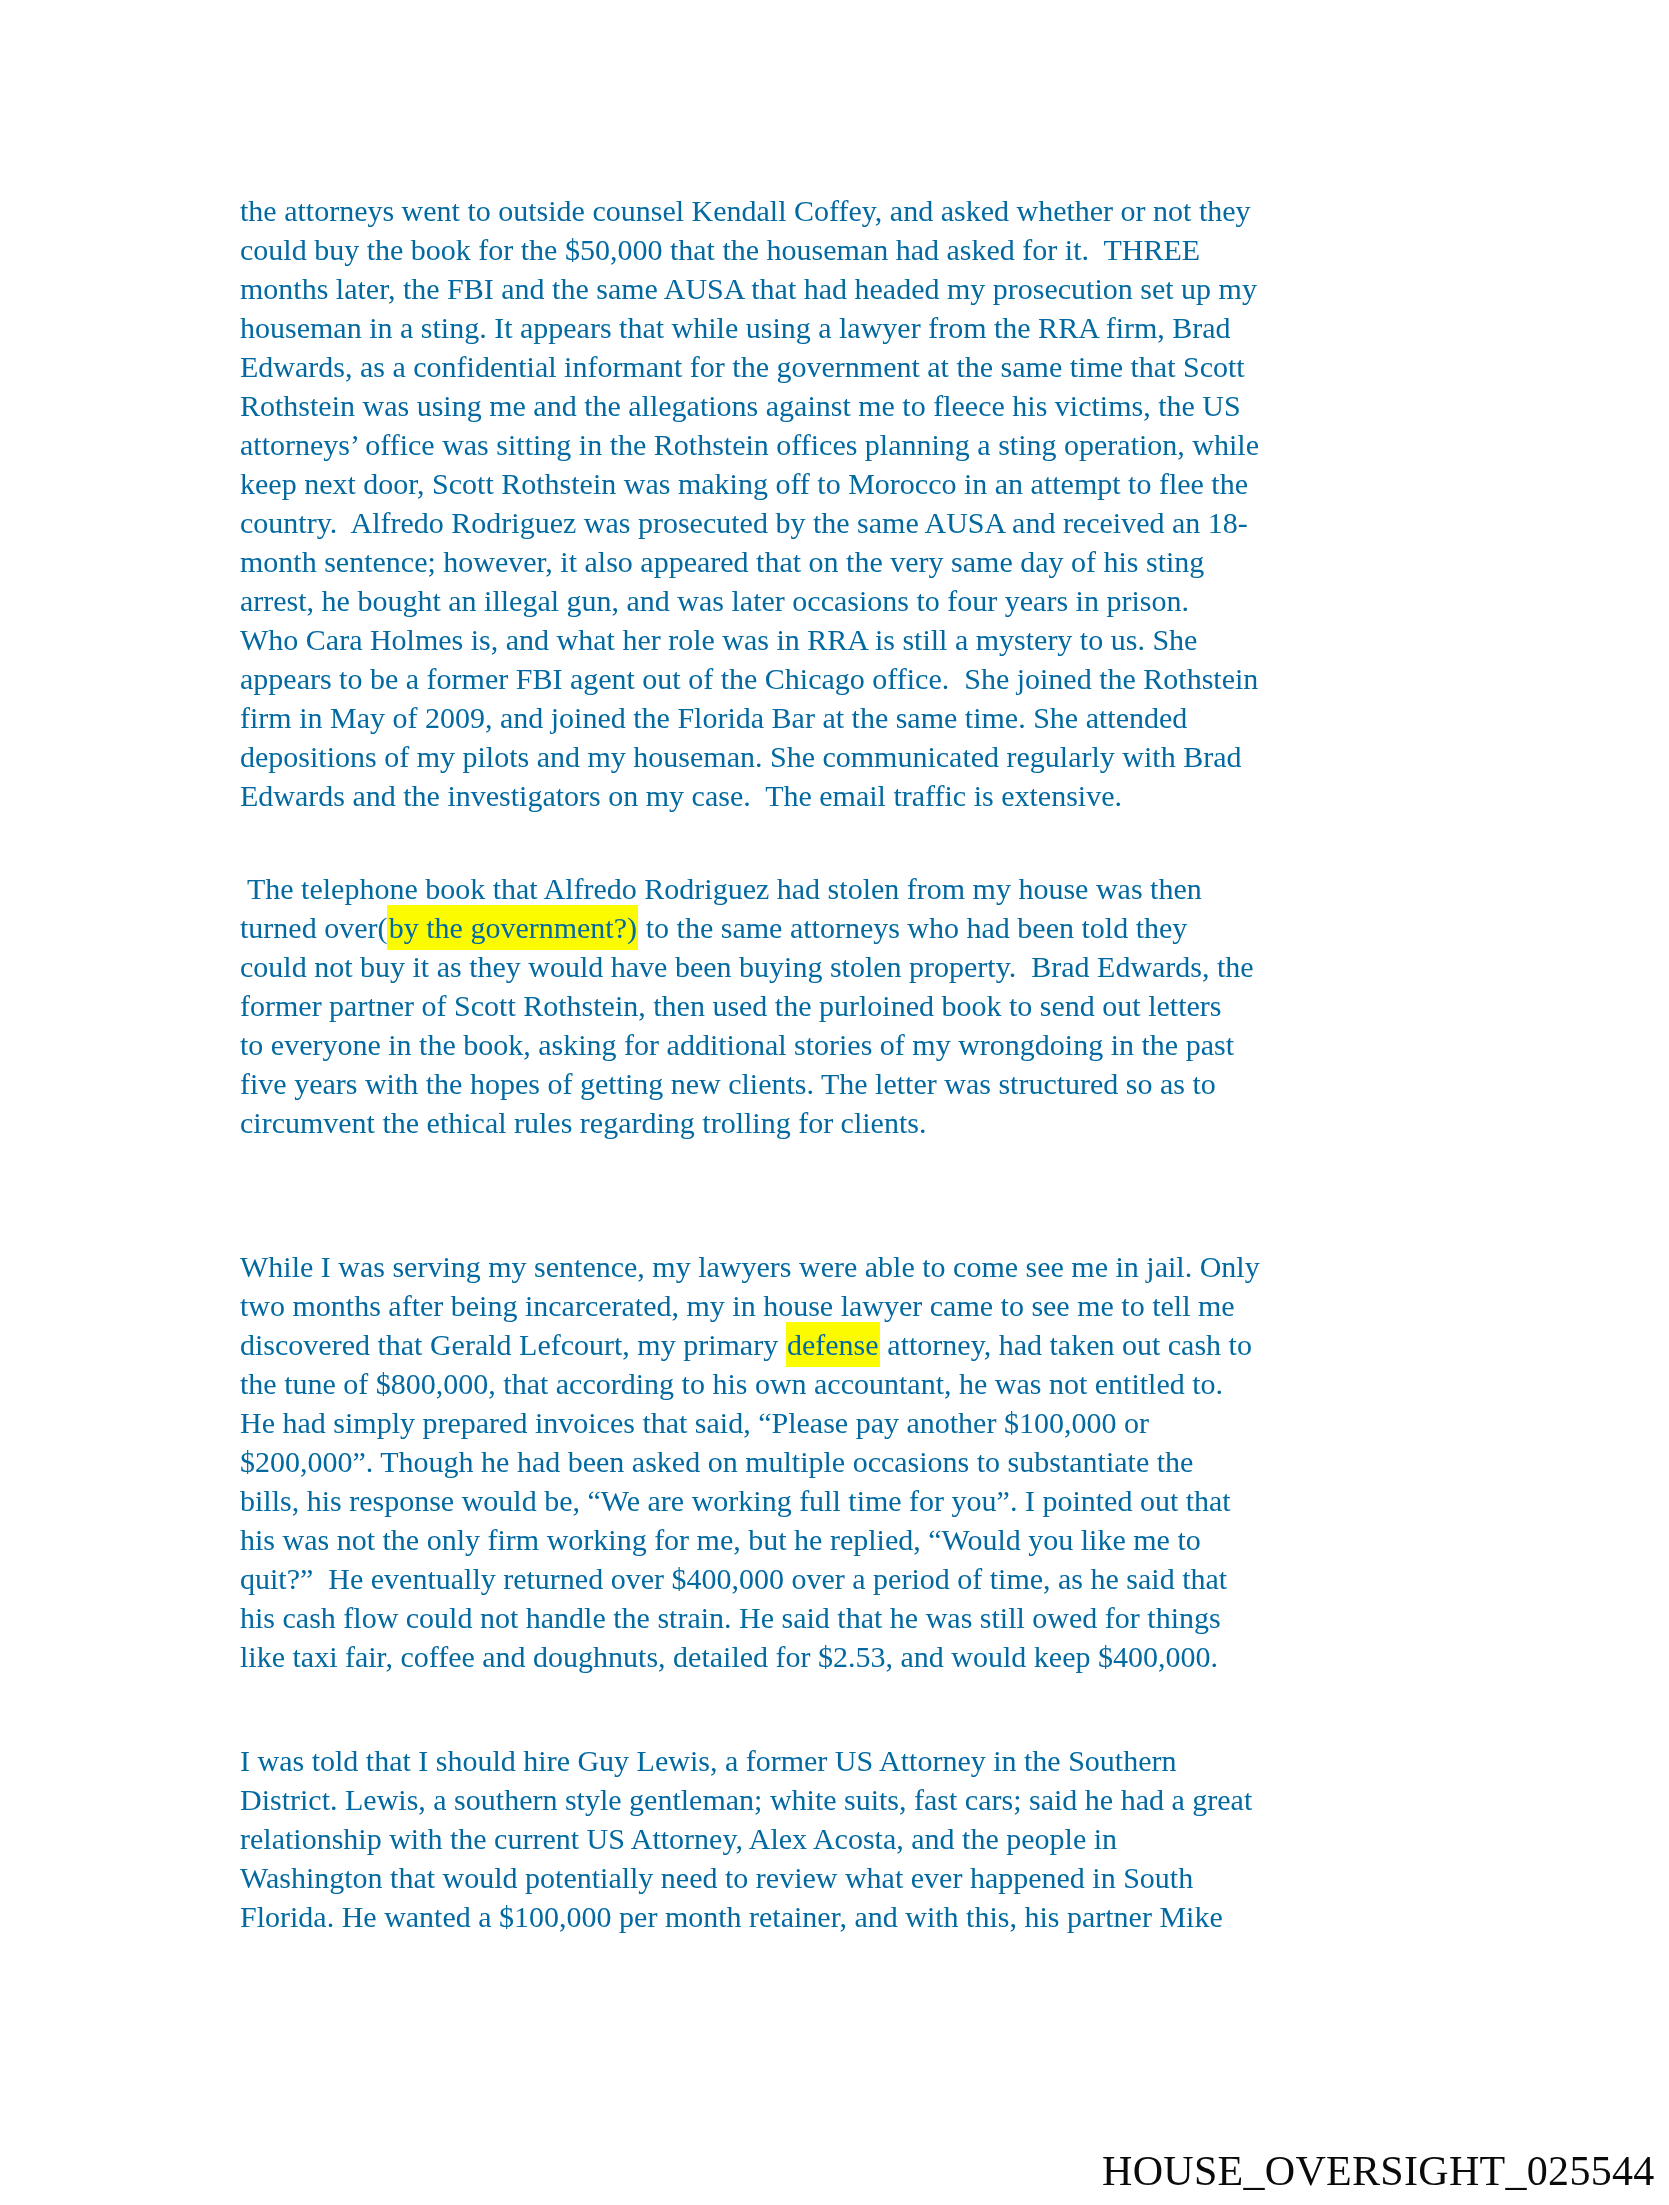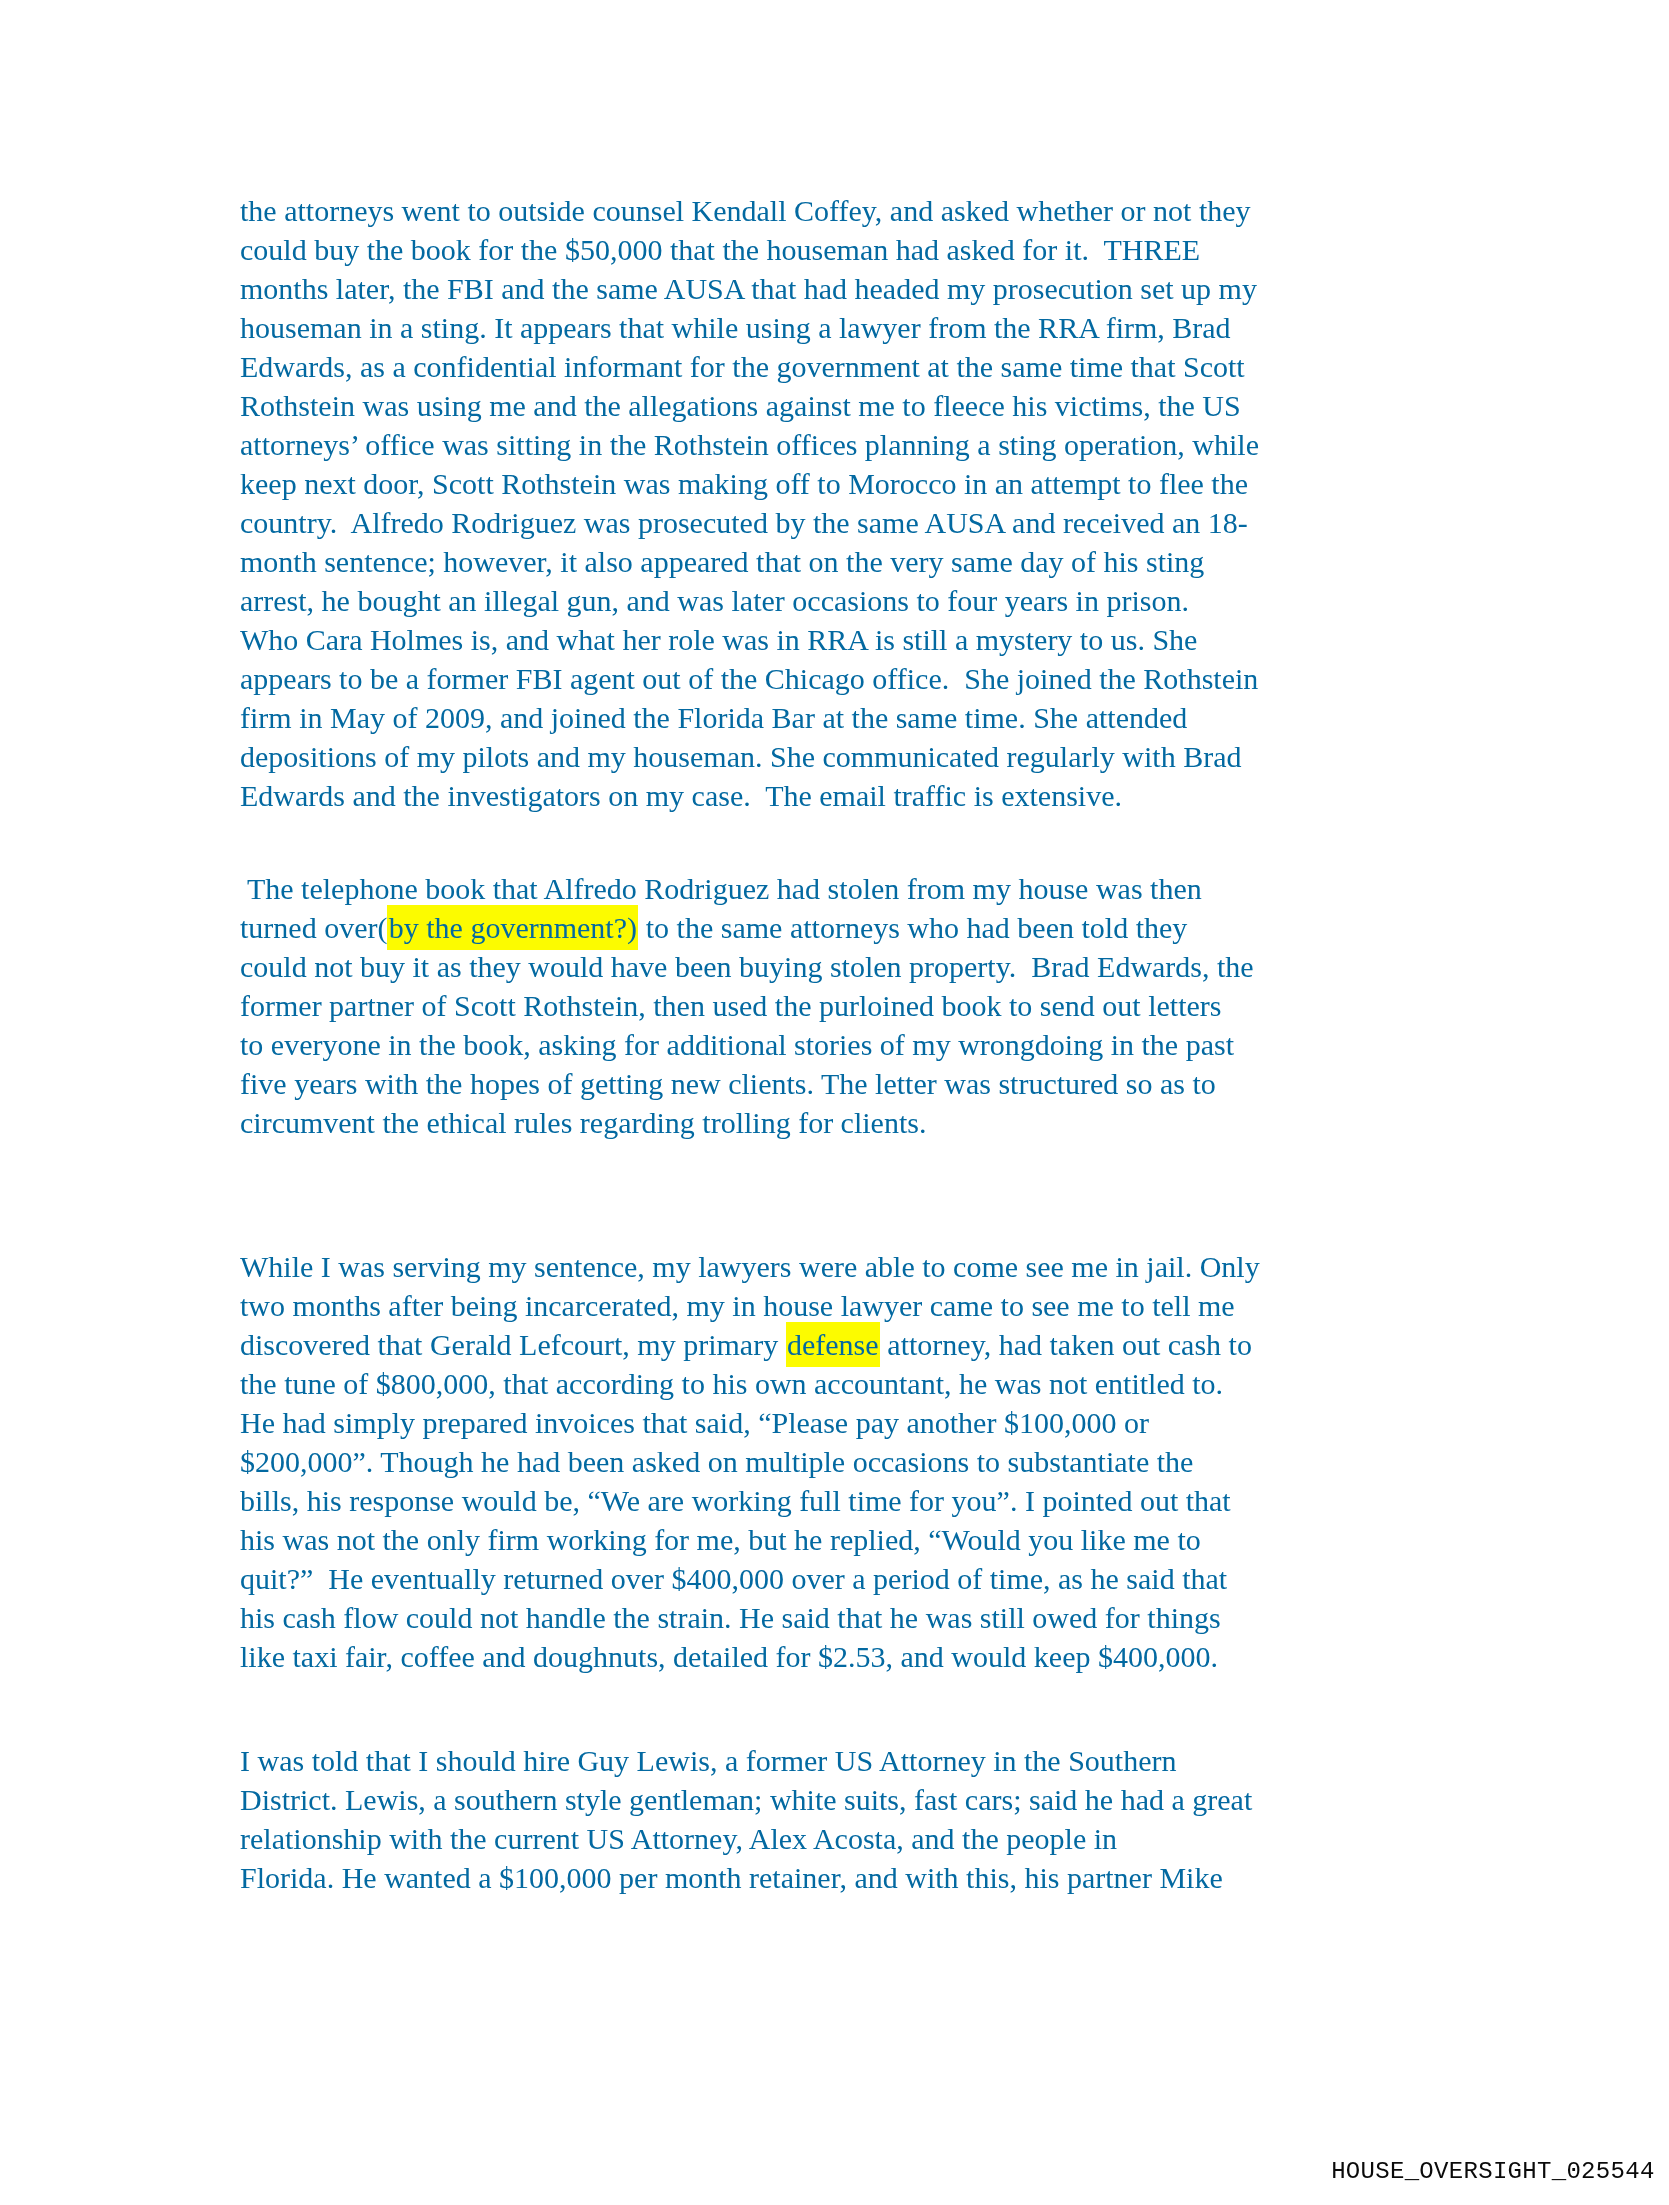--- a/index.html
+++ b/index.html
@@ -37,22 +37,22 @@
     color: #0369a1;
   }
   .hl {
     background: var(--hl, #fcfb00);
     padding: 5.9px 1.3px;
   }
   .footer {
     position: absolute;
     top: 2152px;
     right: 14.4px;
-    font-family: Liberation Mono, monospace;
-    font-size: 24px;
+    font-family: Liberation Serif, serif;
+    font-size: 42px;
     line-height: 39px;
     color: #0a0a0a;
     letter-spacing: 0.3px;
     white-space: pre;
     text-align: center;
   }
 </style>
 </head>
 <body>
 
@@ -95,18 +95,19 @@
         <div class="line">bills, his response would be, “We are working full time for you”. I pointed out that</div>
         <div class="line">his was not the only firm working for me, but he replied, “Would you like me to</div>
         <div class="line">quit?”  He eventually returned over $400,000 over a period of time, as he said that</div>
         <div class="line">his cash flow could not handle the strain. He said that he was still owed for things</div>
         <div class="line">like taxi fair, coffee and doughnuts, detailed for $2.53, and would keep $400,000.</div>
       </div>
     <div class="para p4">
         <div class="line">I was told that I should hire Guy Lewis, a former US Attorney in the Southern</div>
         <div class="line">District. Lewis, a southern style gentleman; white suits, fast cars; said he had a great</div>
         <div class="line">relationship with the current US Attorney, Alex Acosta, and the people in</div>
+        <div class="line">Washington that would potentially need to review what ever happened in South</div>
         <div class="line">Florida. He wanted a $100,000 per month retainer, and with this, his partner Mike</div>
       </div>
   </div>
   <div class="footer">HOUSE_OVERSIGHT_025544</div>
 </div>
 
 
 </body></html>

